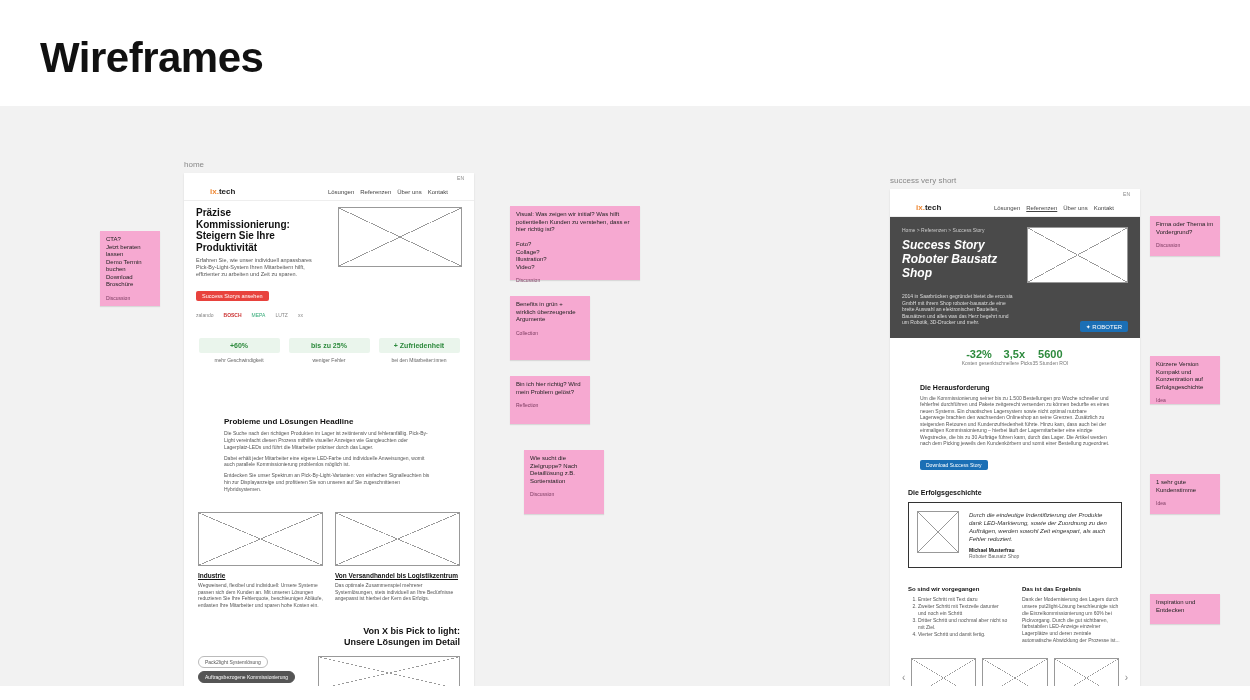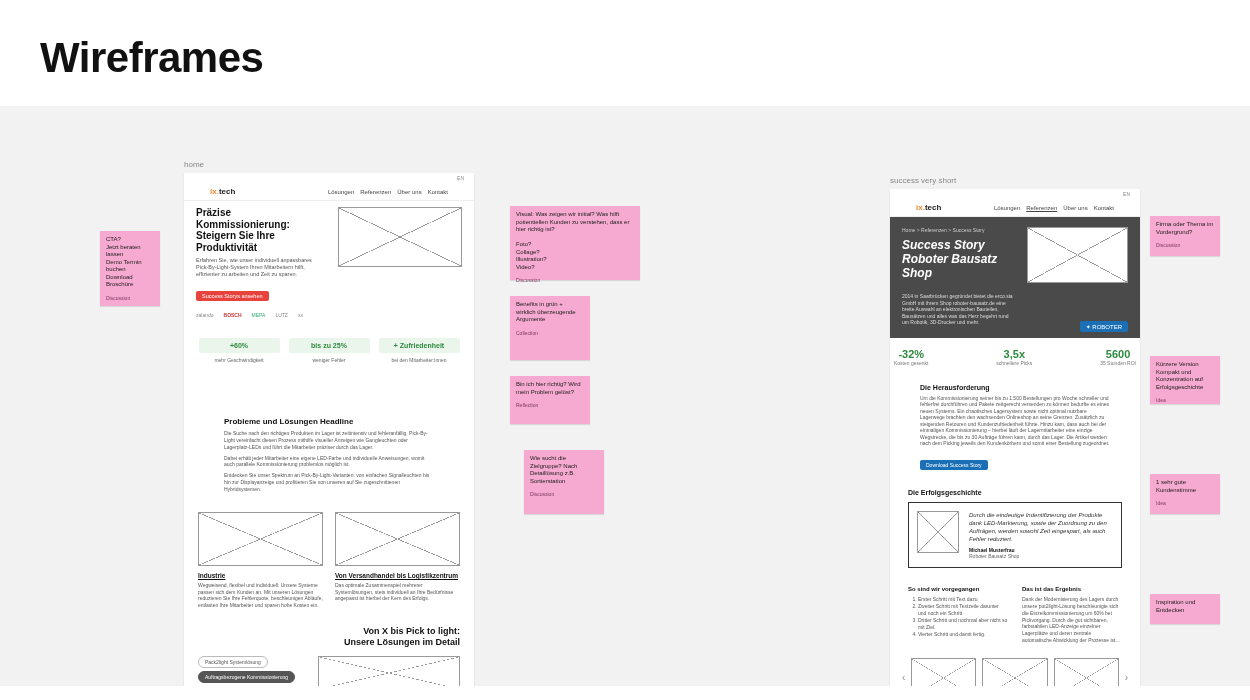--- a/index.html
+++ b/index.html
@@ -71,21 +71,21 @@
   
   .succ-hero { background:#4a4a4a; color:#fff; padding:10px 12px 12px; display:flex; gap:12px; }
   .succ-hero-left { flex:0 0 50%; }
   .succ-crumbs { font-size:5px; color:#ccc; margin-bottom:6px; }
   .succ-hero h1 { font-size:12px; font-weight:700; line-height:1.15; margin-bottom:13px;font-style:italic; }
   .succ-hero p { font-size:5px; line-height:1.3; color:#ddd; }
   .succ-hero-img { flex:1; height:56px; background:#fff; }
   .succ-badge { position:absolute; right:12px; bottom:6px; background:#1b6fb5; color:#fff; font-size:6px; padding:2px 6px; border-radius:2px; }
   .succ-hero-wrap { position:relative; }
 
-  .succ-stats { display:flex; justify-content:space-between; padding:10px 4px; }
+  .succ-stats { display:flex; justify-content:center; padding:10px 16px; }
   .succ-stat { text-align:center; }
   .succ-stat .num { color:#2d8a3d; font-size:11px; font-weight:600; }
   .succ-stat .lbl { font-size:5px; color:#777; }
 
   .succ-body { padding:8px 30px 10px; }
   .succ-body h2 { font-size:7px; font-weight:700; margin-bottom:4px; }
   .succ-body p { font-size:5px; line-height:1.3; color:#555; margin-bottom:6px; }
   .btn-blue { display:inline-block; background:#1b6fb5; color:#fff; font-size:5px; padding:2px 6px; border-radius:2px; }
 
   .quote-sec { padding:8px 18px 12px; }

